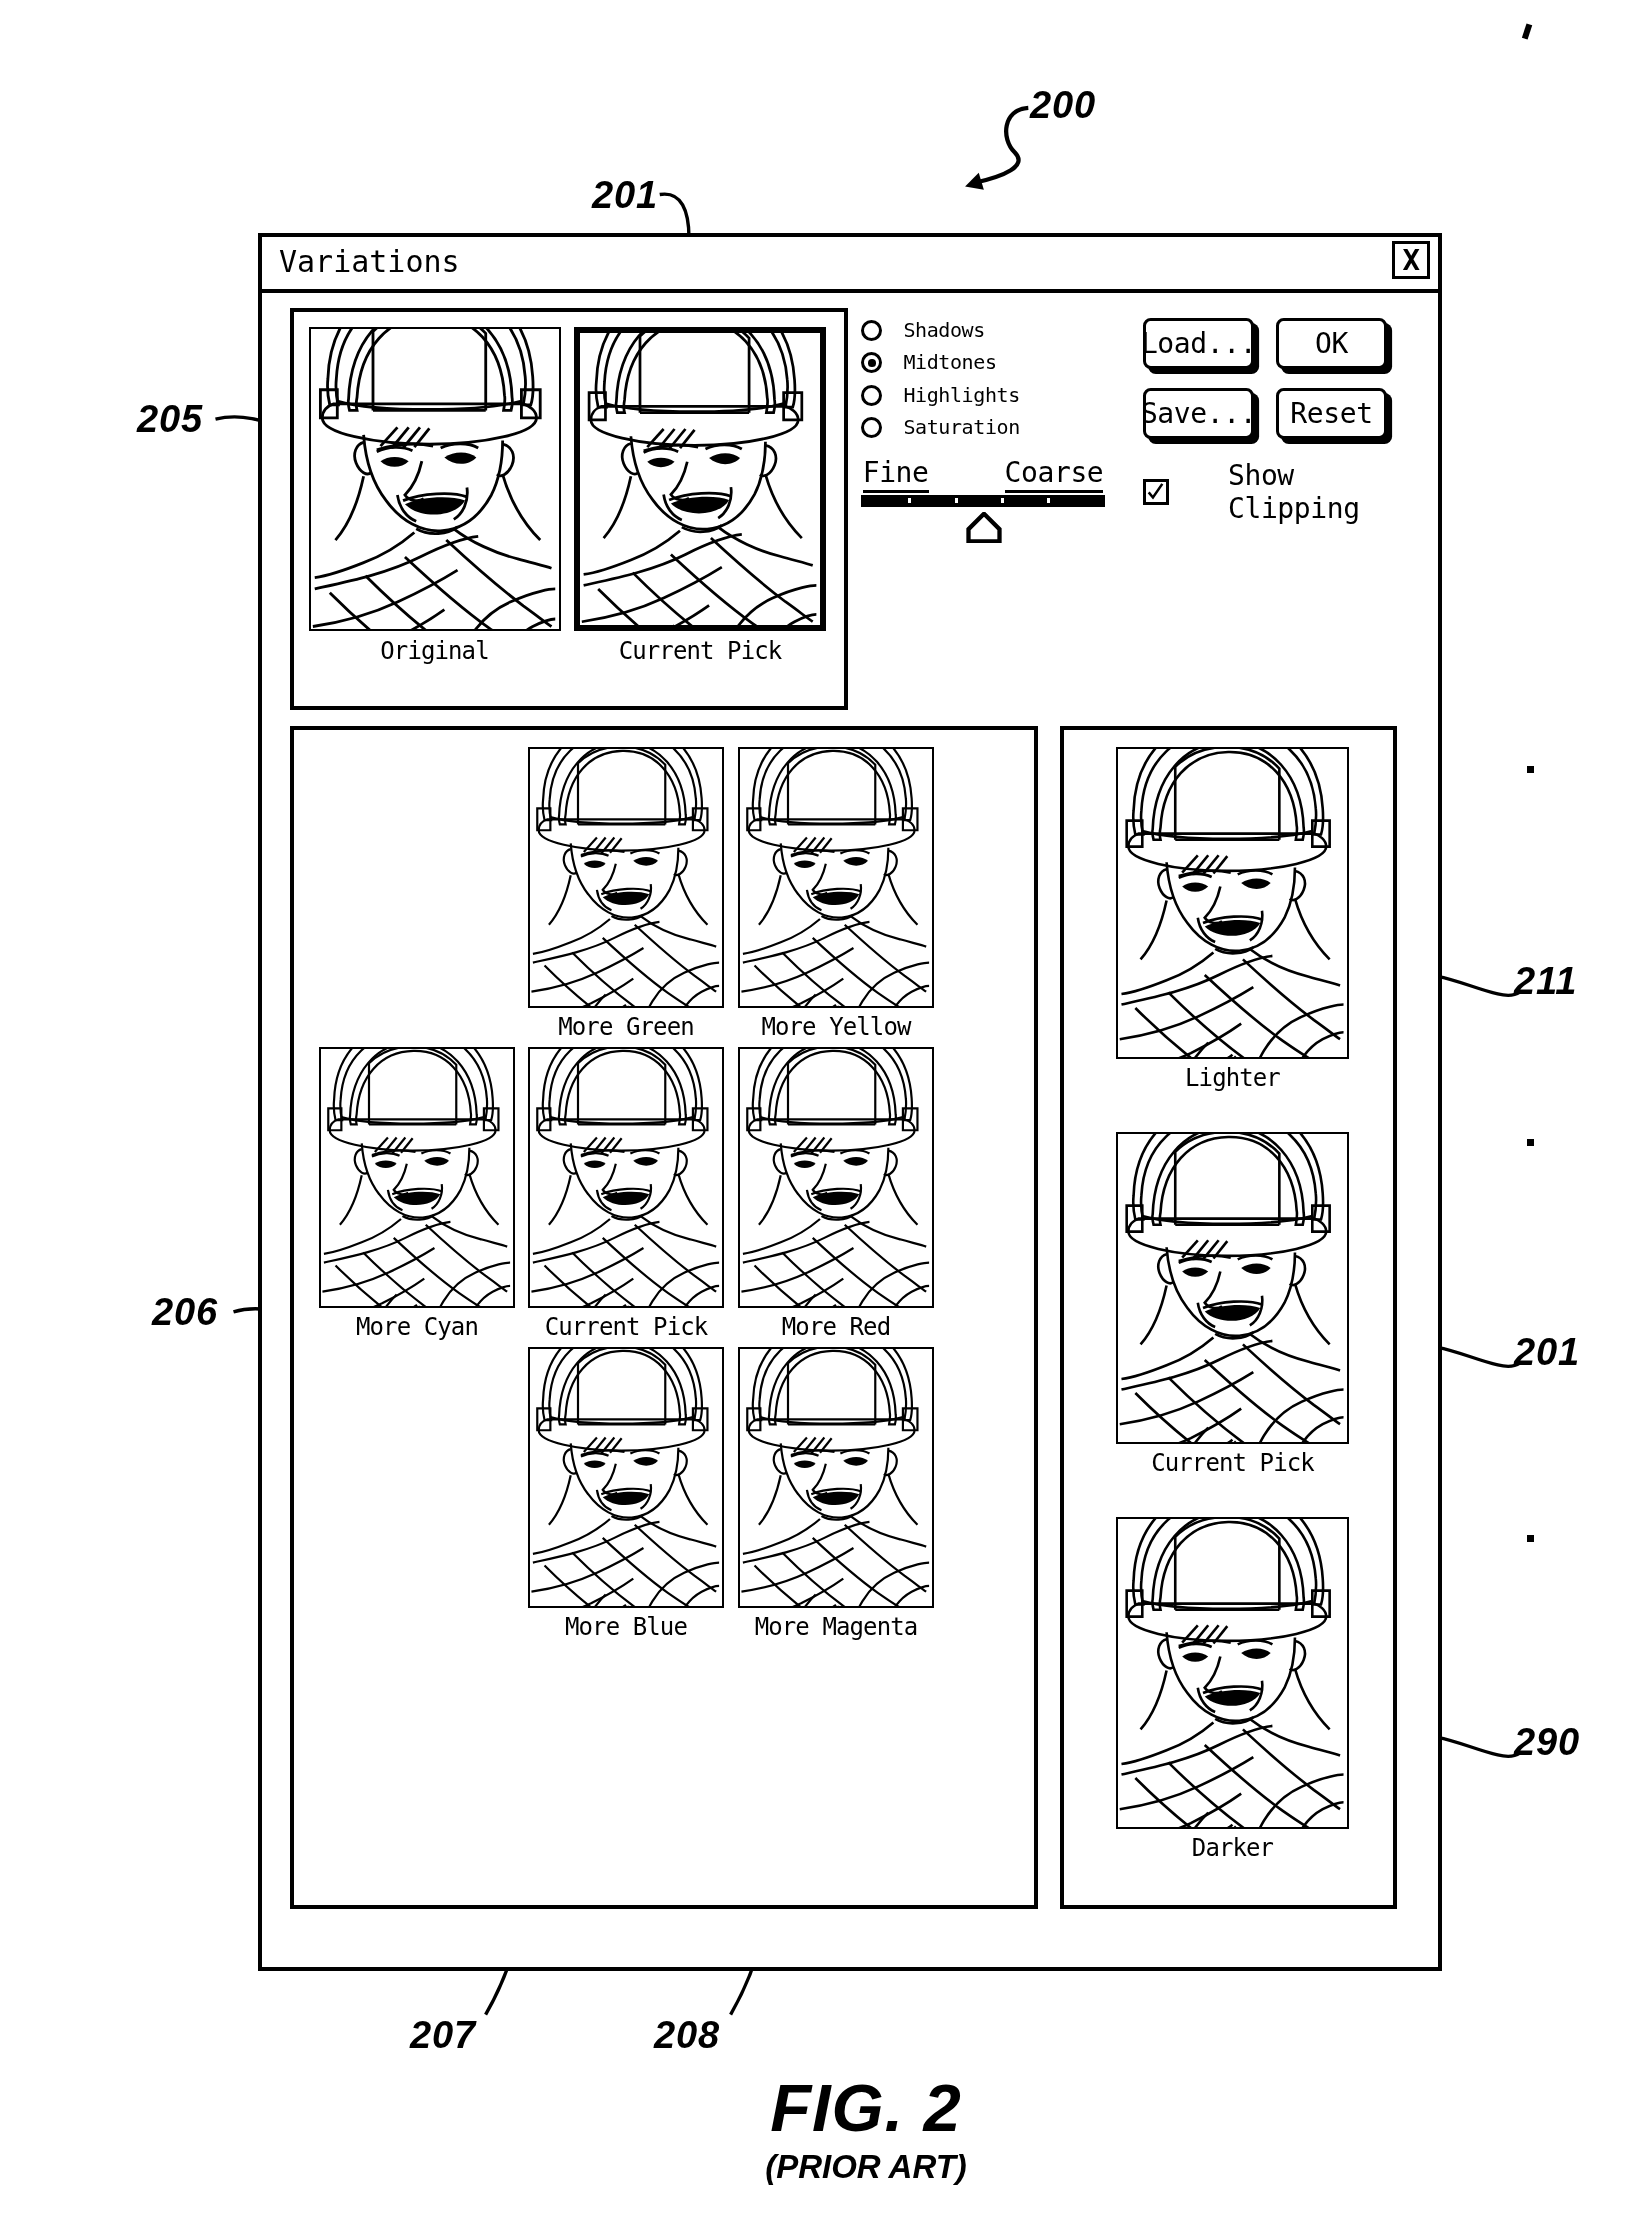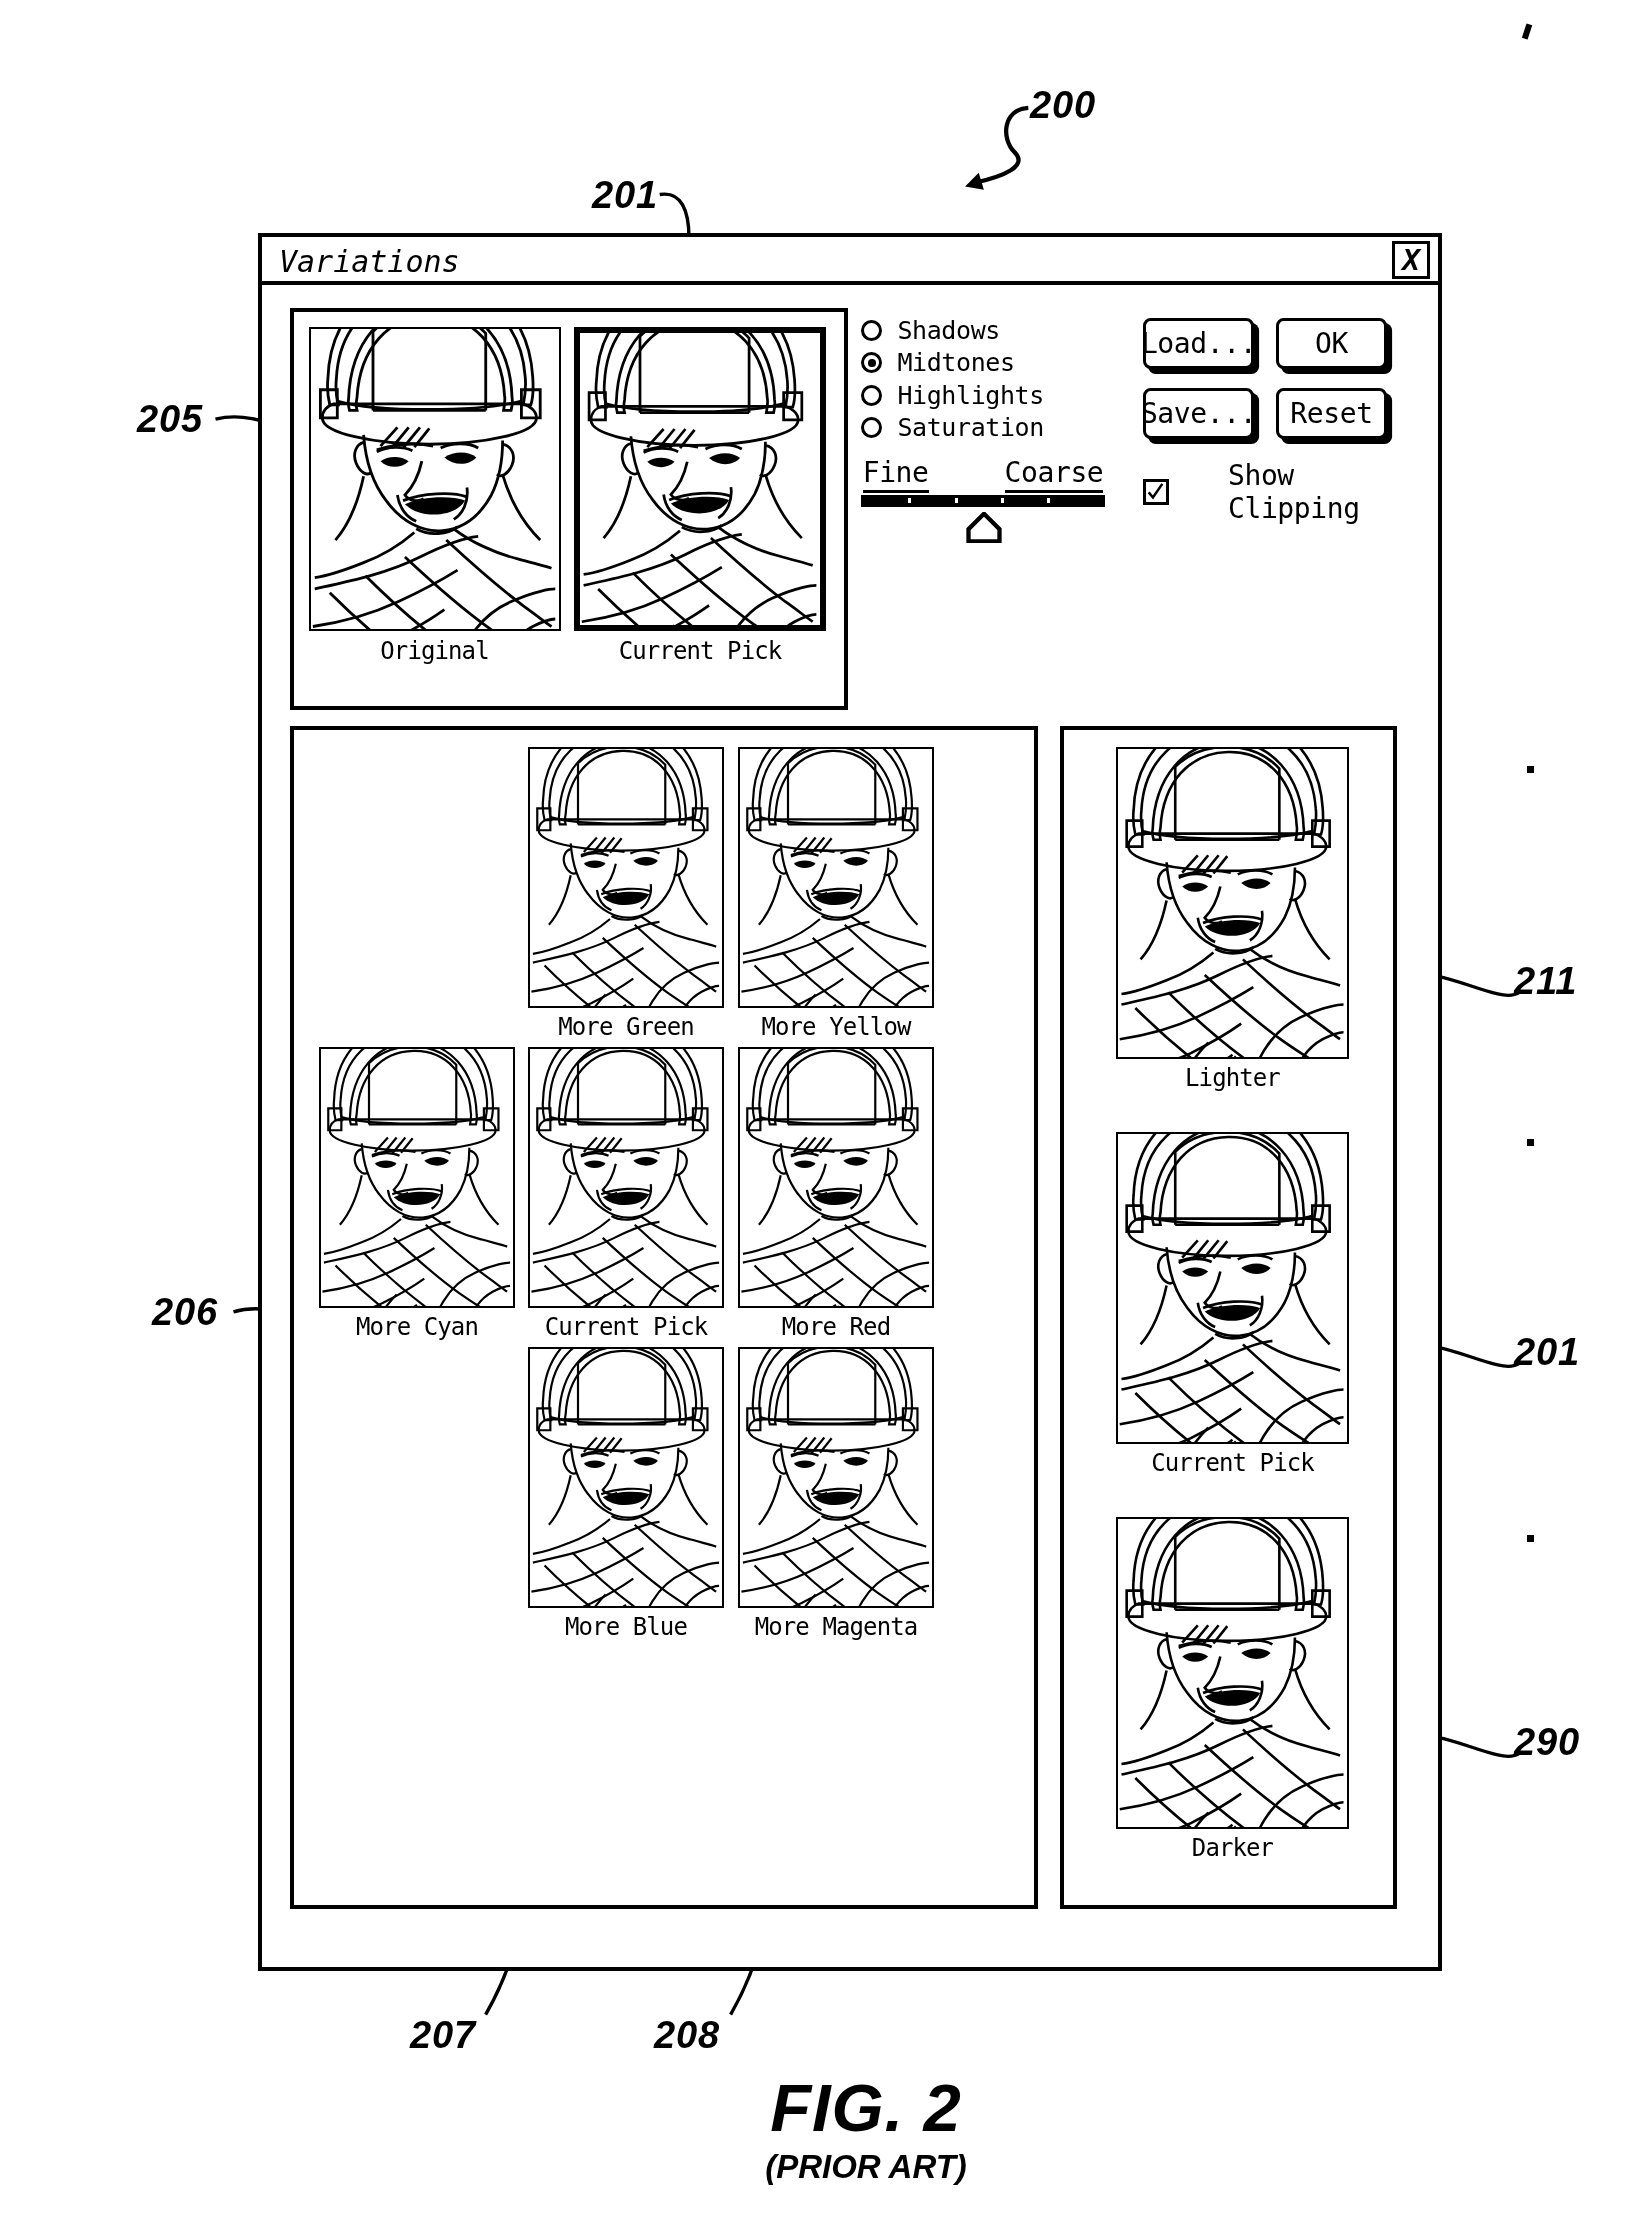--- a/index.html
+++ b/index.html
@@ -38,24 +38,23 @@
     left: 258px;
     top: 233px;
     width: 1184px;
     height: 1738px;
     border: 4.3px solid #000;
     background: #fff;
     box-sizing: border-box;
   }
   #titlebar {
     position: relative;
-    height: 48px;
+    height: 56px;
     border-bottom: 4.3px solid #000;
     box-sizing: border-box;
-    font-style: italic;
   }
   #title-text {
     position: absolute;
     left: 17px;
     top: 7.7px;
     font-size: 30px;
     letter-spacing: 0px;
     line-height: 34px;
   }
   #close-btn {
@@ -146,23 +145,23 @@
     left: 50%;
     top: 50%;
     width: 7.7px;
     height: 7.7px;
     margin-left: -3.8px;
     margin-top: -3.8px;
     background: #000;
     border-radius: 50%;
   }
   .radio-label {
-    font-size: 25px;
+    font-size: 20px;
     line-height: 31px;
-    margin-left: 15px;
+    margin-left: 21px;
     letter-spacing: -0.4px;
     white-space: nowrap;
   }
 
   
   #slider-block {
     position: absolute;
     left: 0px;
     top: 142px;
     width: 244px;

